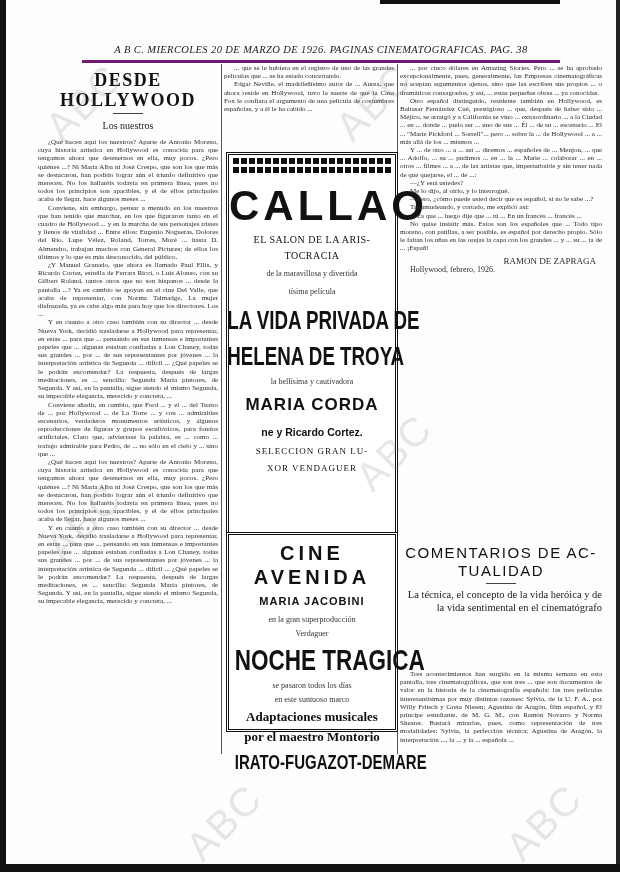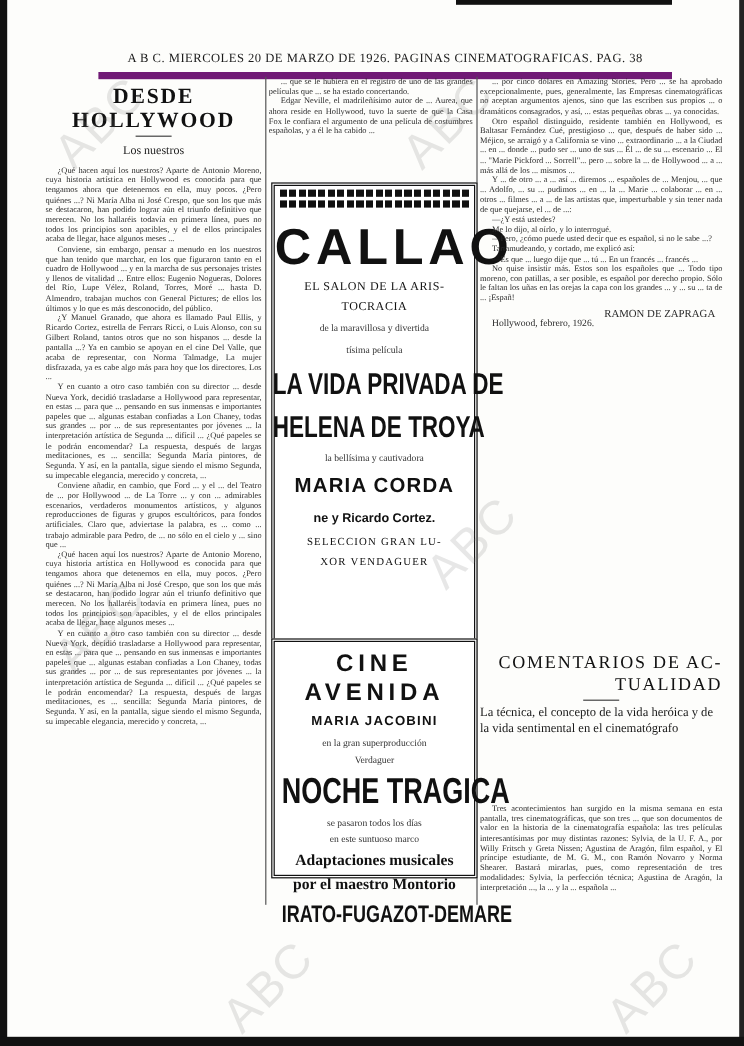--- a/index.html
+++ b/index.html
@@ -8,21 +8,21 @@
     font-family:"Liberation Serif", serif; color:#1a1a1a;
   }
   .scan-edge-left { position:absolute; left:0; top:0; width:6px; height:872px; background:#111; }
   .scan-edge-right { position:absolute; right:0; top:0; width:4px; height:872px; background:#222; }
   .scan-edge-top { position:absolute; right:60px; top:0; width:180px; height:4px; background:#111; }
   .scan-edge-bottom { position:absolute; left:0; bottom:0; width:620px; height:8px; background:#111; }
 
   .header {
     position:absolute; left:82px; top:44px; width:478px; height:16px;
     font-size:10.5px; letter-spacing:0.4px; white-space:nowrap;
-    border-bottom:6px solid #701a75; text-align:center;
+    border-bottom:3px solid #701a75; text-align:center;font-style:italic;
   }
   .col { position:absolute; font-size:7px; line-height:8.2px; text-align:justify; overflow:hidden; color:#2a2a2a; }
   .col p { margin:0; text-indent:10px; }
   .col-left { left:38px; top:64px; width:180px; height:668px; }
   .col-mid-text { left:224px; top:64px; width:170px; height:80px; }
   .col-right { left:400px; top:64px; width:202px; height:472px;font-family:Liberation Serif, serif; }
   .col-right2 { left:400px; top:670px; width:202px; height:92px; }
 
   .h-desde { font-size:18px; font-weight:bold; letter-spacing:1.5px; text-align:center; margin:6px 0 2px; color:#111; line-height:20px; }
   .h-sub { font-size:10px; text-align:center; margin:6px 0 6px; color:#222; line-height:12px; }
@@ -40,22 +40,22 @@
   .ad-small { font-size:8px; line-height:14px; margin:4px 0; color:#333; }
   .ad-cond { font-family:"Liberation Sans", sans-serif; font-weight:bold; font-size:25px; transform:scaleX(0.75); line-height:30px; letter-spacing:0px; white-space:nowrap; margin:6px -30px 0; }
   .ad-star { font-family:"Liberation Sans", sans-serif; font-weight:bold; font-size:17px; line-height:20px; letter-spacing:1px; margin:6px 0; }
   .ad-cast { font-family:"Liberation Sans", sans-serif; font-weight:bold; font-size:10.5px; line-height:22px; }
   .ad-sel { font-size:9px; letter-spacing:1px; line-height:17px; }
   .ad-head2 { font-family:"Liberation Sans", sans-serif; font-weight:bold; font-size:20px; letter-spacing:4px; margin:6px 0 2px; line-height:24px; }
   .ad-music { font-family:"Liberation Serif", serif; font-weight:bold; font-size:13px; line-height:20px; }
 
   .h-sig { font-size:9px; text-align:right; margin:4px 6px 1px 0; }
   .h-place { font-size:8px; text-indent:10px; margin:0 0 8px; }
-  .h-coment { font-family:Liberation Serif, serif; font-size:15px; letter-spacing:1.5px; text-align:right; line-height:18px; margin:0; color:#111; }
-  .h-deck { font-size:10.5px; text-align:left; line-height:13px; margin:4px 0; }
+  .h-coment { font-family:Liberation Sans, sans-serif; font-size:15px; letter-spacing:1.5px; text-align:center; line-height:18px; margin:0; color:#111; }
+  .h-deck { font-size:10.5px; text-align:right; line-height:13px; margin:4px 0; }
   .right-heading { position:absolute; left:400px; top:544px; width:202px; }
 
   .col-divider { position:absolute; width:1px; background:#555; }
   .wm { position:absolute; font-family:"Liberation Sans", sans-serif; font-size:40px; color:rgba(120,120,120,0.18); transform:rotate(-45deg); pointer-events:none; letter-spacing:2px; }
 </style>
 </head>
 <body>
 
 <div class="scan-edge-left"></div>
 <div class="scan-edge-right"></div>

